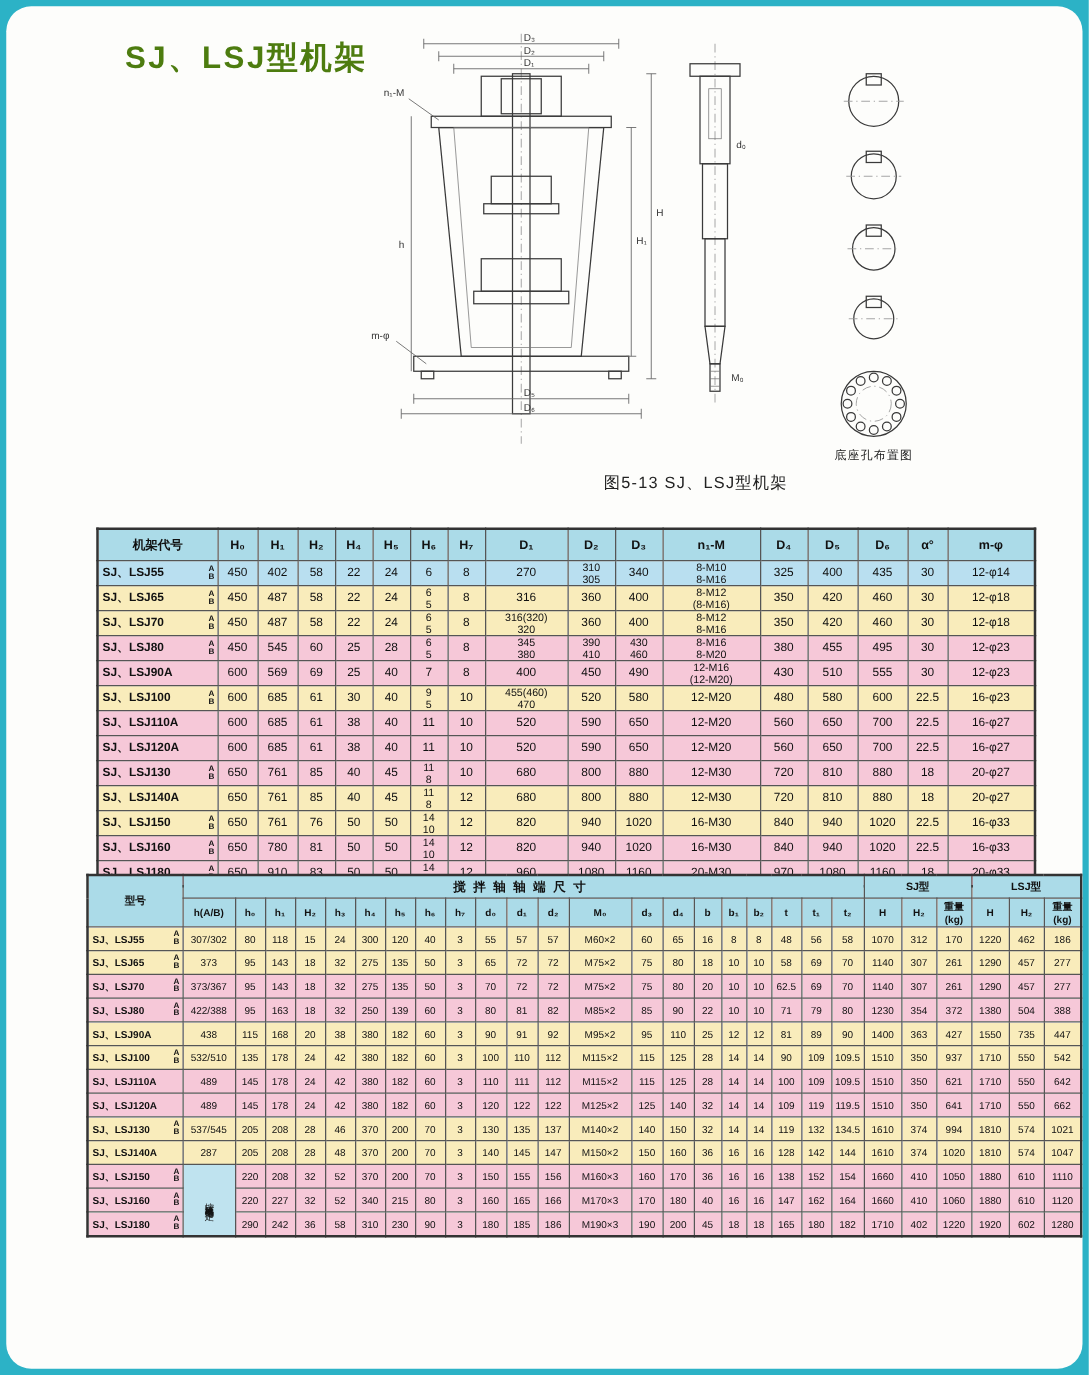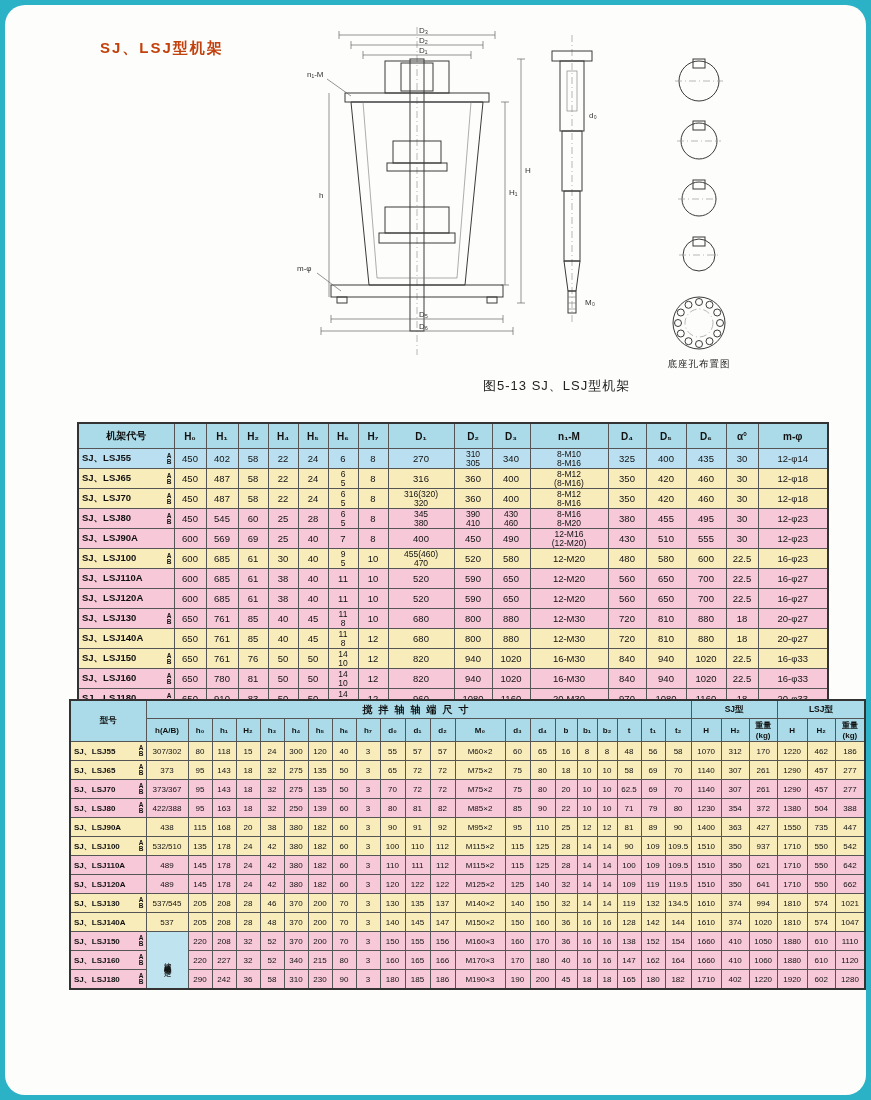--- a/index.html
+++ b/index.html
@@ -7,22 +7,22 @@
     width:871px;height:1100px;position:relative;
     background:#2cb2c6;
     font-family:"Liberation Sans","DejaVu Sans",sans-serif;
     color:#111;
   }
   .page{
     position:absolute;inset:5px;background:#fdfdfb;border-radius:20px;
     overflow:hidden;
   }
   .title{
-    position:absolute;left:95px;top:34px;margin:0;
-    font-size:15px;font-weight:700;color:#c2410c;letter-spacing:2px;
+    position:absolute;left:95px;top:24px;margin:0;
+    font-size:25px;font-weight:700;color:#4d7c0f;letter-spacing:2px;
   }
   .drawing{position:absolute;left:262px;top:18px;width:505px;height:350px;}
   .fig-caption{
     position:absolute;left:478px;top:372px;font-size:13px;color:#222;letter-spacing:1px;
   }
   .section-heading{
     position:absolute;left:73px;top:390px;margin:0;
     font-size:15px;font-weight:700;color:#111;letter-spacing:1px;
   }
   
@@ -1093,21 +1093,21 @@
             <td>1810</td>
             <td>574</td>
             <td>1021</td>
           </tr>
           <tr class="c-cream">
             <td class="model">
               <div class="mwrap">
                 <span>SJ、LSJ140A</span>
               </div>
             </td>
-            <td>537</td>
+            <td>287</td>
             <td>205</td>
             <td>208</td>
             <td>28</td>
             <td>48</td>
             <td>370</td>
             <td>200</td>
             <td>70</td>
             <td>3</td>
             <td>140</td>
             <td>145</td>

